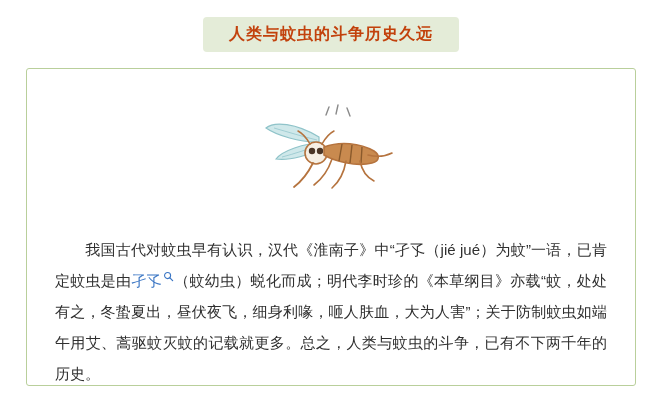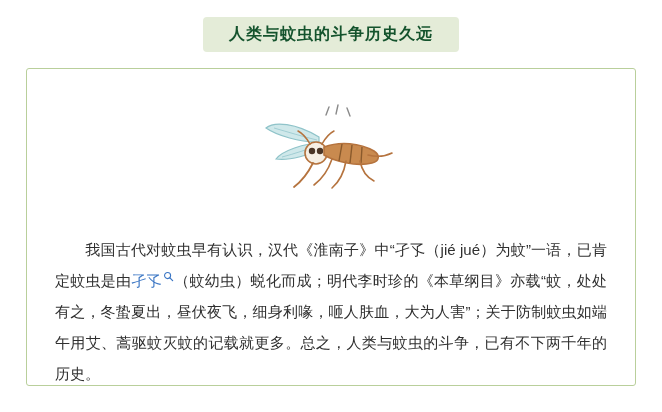--- a/index.html
+++ b/index.html
@@ -29,21 +29,21 @@
     display: flex;
     justify-content: center;
   }
   .title-banner {
     background: #e4ecd8;
     border-radius: 4px;
     padding: 8px 26px 9px 26px;
     display: inline-block;
   }
   .title-text {
-    color: #14532d;
+    color: #c2410c;
     font-size: 16px;
     font-weight: bold;
     letter-spacing: 1px;
     line-height: 18px;
     white-space: nowrap;
   }
 
   
   .content-box {
     position: absolute;

